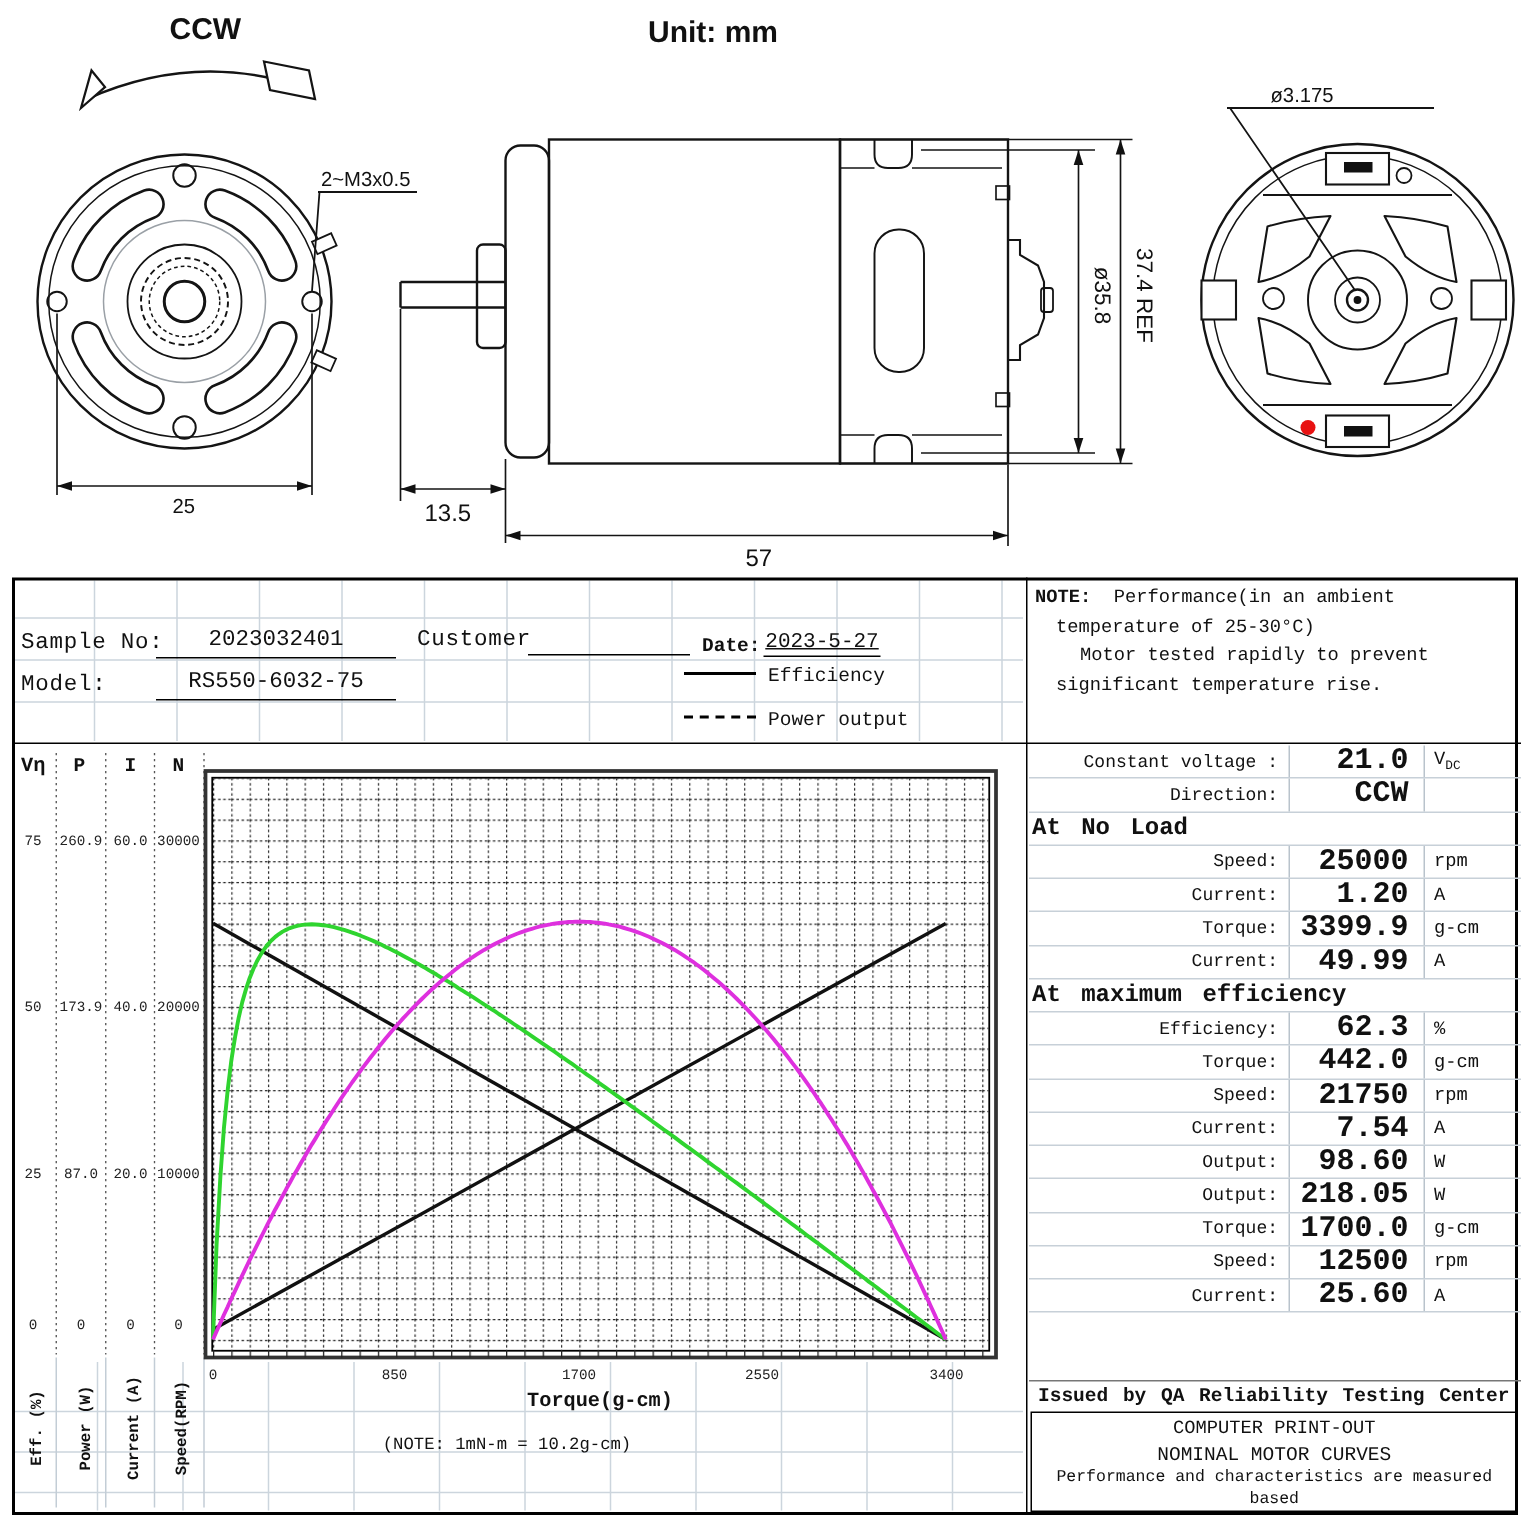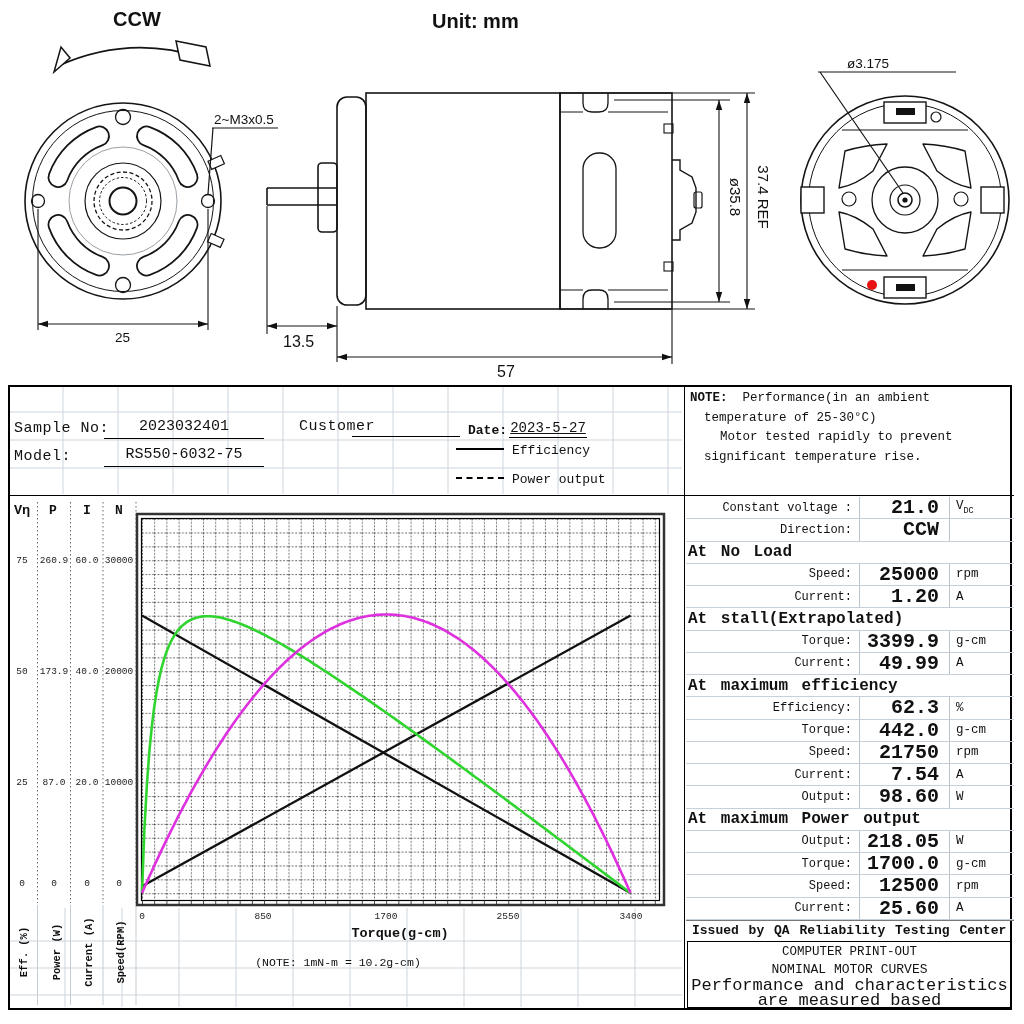--- a/index.html
+++ b/index.html
@@ -28,21 +28,21 @@
   .srow{height:22.26px;display:flex;align-items:center;border-bottom:1px solid #c7d0d8;box-sizing:border-box;}
   .sl{width:166px;text-align:right;padding-right:7px;font-size:12px;border-right:1px solid #b9c3cc;align-self:stretch;display:flex;align-items:center;justify-content:flex-end;}
   .sv{width:90px;text-align:right;padding-right:10px;font-size:20px;font-weight:bold;border-right:1px solid #b9c3cc;align-self:stretch;display:flex;align-items:center;justify-content:flex-end;box-sizing:border-box;}
   .su{padding-left:6px;font-size:12.5px;}
   .su sub{font-size:8.5px;}
   .sec{font-size:16px;font-weight:bold;word-spacing:4px;padding-left:2px;}
   .issued{left:686px;top:920px;width:328px;height:20px;border-top:1px solid #777;font-size:13px;font-weight:bold;display:flex;align-items:center;padding-left:6px;word-spacing:2px;box-sizing:border-box;z-index:2;}
   .fbox{left:687px;top:941px;width:325px;height:67px;border:1.5px solid #000;box-sizing:border-box;text-align:center;z-index:2;}
   .fbox .f1{font-size:12.5px;line-height:17px;margin-top:2px;}
   .fbox .f2{font-size:13px;line-height:17px;}
-  .fbox .f3{font-size:17px;line-height:15px;}
+  .fbox .f3{font-size:11px;line-height:15px;}
   .fbox .f4{font-size:11.5px;line-height:15px;}
 </style>
 </head>
 <body>
 
 <svg id="art" width="1024" height="1024" viewBox="0 0 1024 1024">
   <defs>
     <pattern id="gridpat" patternUnits="userSpaceOnUse" x="142" y="518.6" width="12.21" height="13.875">
       <path d="M0.4,0 V13.875 M0,0.4 H12.21" stroke="#222" stroke-width="0.8" fill="none" stroke-dasharray="1.7,1.7"></path>
     </pattern>
@@ -235,21 +235,21 @@
     <text x="338" y="966" text-anchor="middle" font-family="Liberation Mono,DejaVu Sans Mono,monospace" font-size="11.5" fill="#111">(NOTE: 1mN-m = 10.2g-cm)</text>
   </g>
 </svg>
 
 <div class="abs outerbox"></div>
 <div class="abs vdiv"></div>
 <div class="abs hdiv"></div>
 
 <div class="abs mono hlabel" style="left:14px;top:420px;">Sample No:</div>
 <div class="abs mono uline" style="left:104px;top:418px;width:160px;">2023032401</div>
-<div class="abs mono hlabel" style="left:278px;top:418px;margin-left:21px;">Customer</div>
+<div class="abs mono hlabel" style="left:278px;top:418px;">Customer</div>
 <div class="abs mono uline" style="left:352px;top:416px;width:108px;"></div>
 <div class="abs mono dlabel" style="left:468px;top:423px;">Date:</div>
 <div class="abs mono duline" style="left:509px;top:420px;width:78px;">2023-5-27</div>
 <div class="abs mono hlabel" style="left:14px;top:448px;">Model:</div>
 <div class="abs mono uline" style="left:104px;top:446px;width:160px;">RS550-6032-75</div>
 <div class="abs legline" style="left:456px;top:448px;border-top:2.2px solid #000;"></div>
 <div class="abs mono leglab" style="left:512px;top:443px;">Efficiency</div>
 <div class="abs legline" style="left:456px;top:477px;border-top:2.2px dashed #000;"></div>
 <div class="abs mono leglab" style="left:512px;top:472px;">Power output</div>
 
@@ -275,21 +275,20 @@
   <div class="srow">
     <div class="sl">Speed:</div>
     <div class="sv">25000</div>
     <div class="su">rpm</div>
   </div>
   <div class="srow">
     <div class="sl">Current:</div>
     <div class="sv">1.20</div>
     <div class="su">A</div>
   </div>
-  <div class="srow sec">At stall(Extrapolated)</div>
   <div class="srow">
     <div class="sl">Torque:</div>
     <div class="sv">3399.9</div>
     <div class="su">g-cm</div>
   </div>
   <div class="srow">
     <div class="sl">Current:</div>
     <div class="sv">49.99</div>
     <div class="su">A</div>
   </div>
@@ -312,21 +311,20 @@
   <div class="srow">
     <div class="sl">Current:</div>
     <div class="sv">7.54</div>
     <div class="su">A</div>
   </div>
   <div class="srow">
     <div class="sl">Output:</div>
     <div class="sv">98.60</div>
     <div class="su">W</div>
   </div>
-  <div class="srow sec">At maximum Power output</div>
   <div class="srow">
     <div class="sl">Output:</div>
     <div class="sv">218.05</div>
     <div class="su">W</div>
   </div>
   <div class="srow">
     <div class="sl">Torque:</div>
     <div class="sv">1700.0</div>
     <div class="su">g-cm</div>
   </div>

